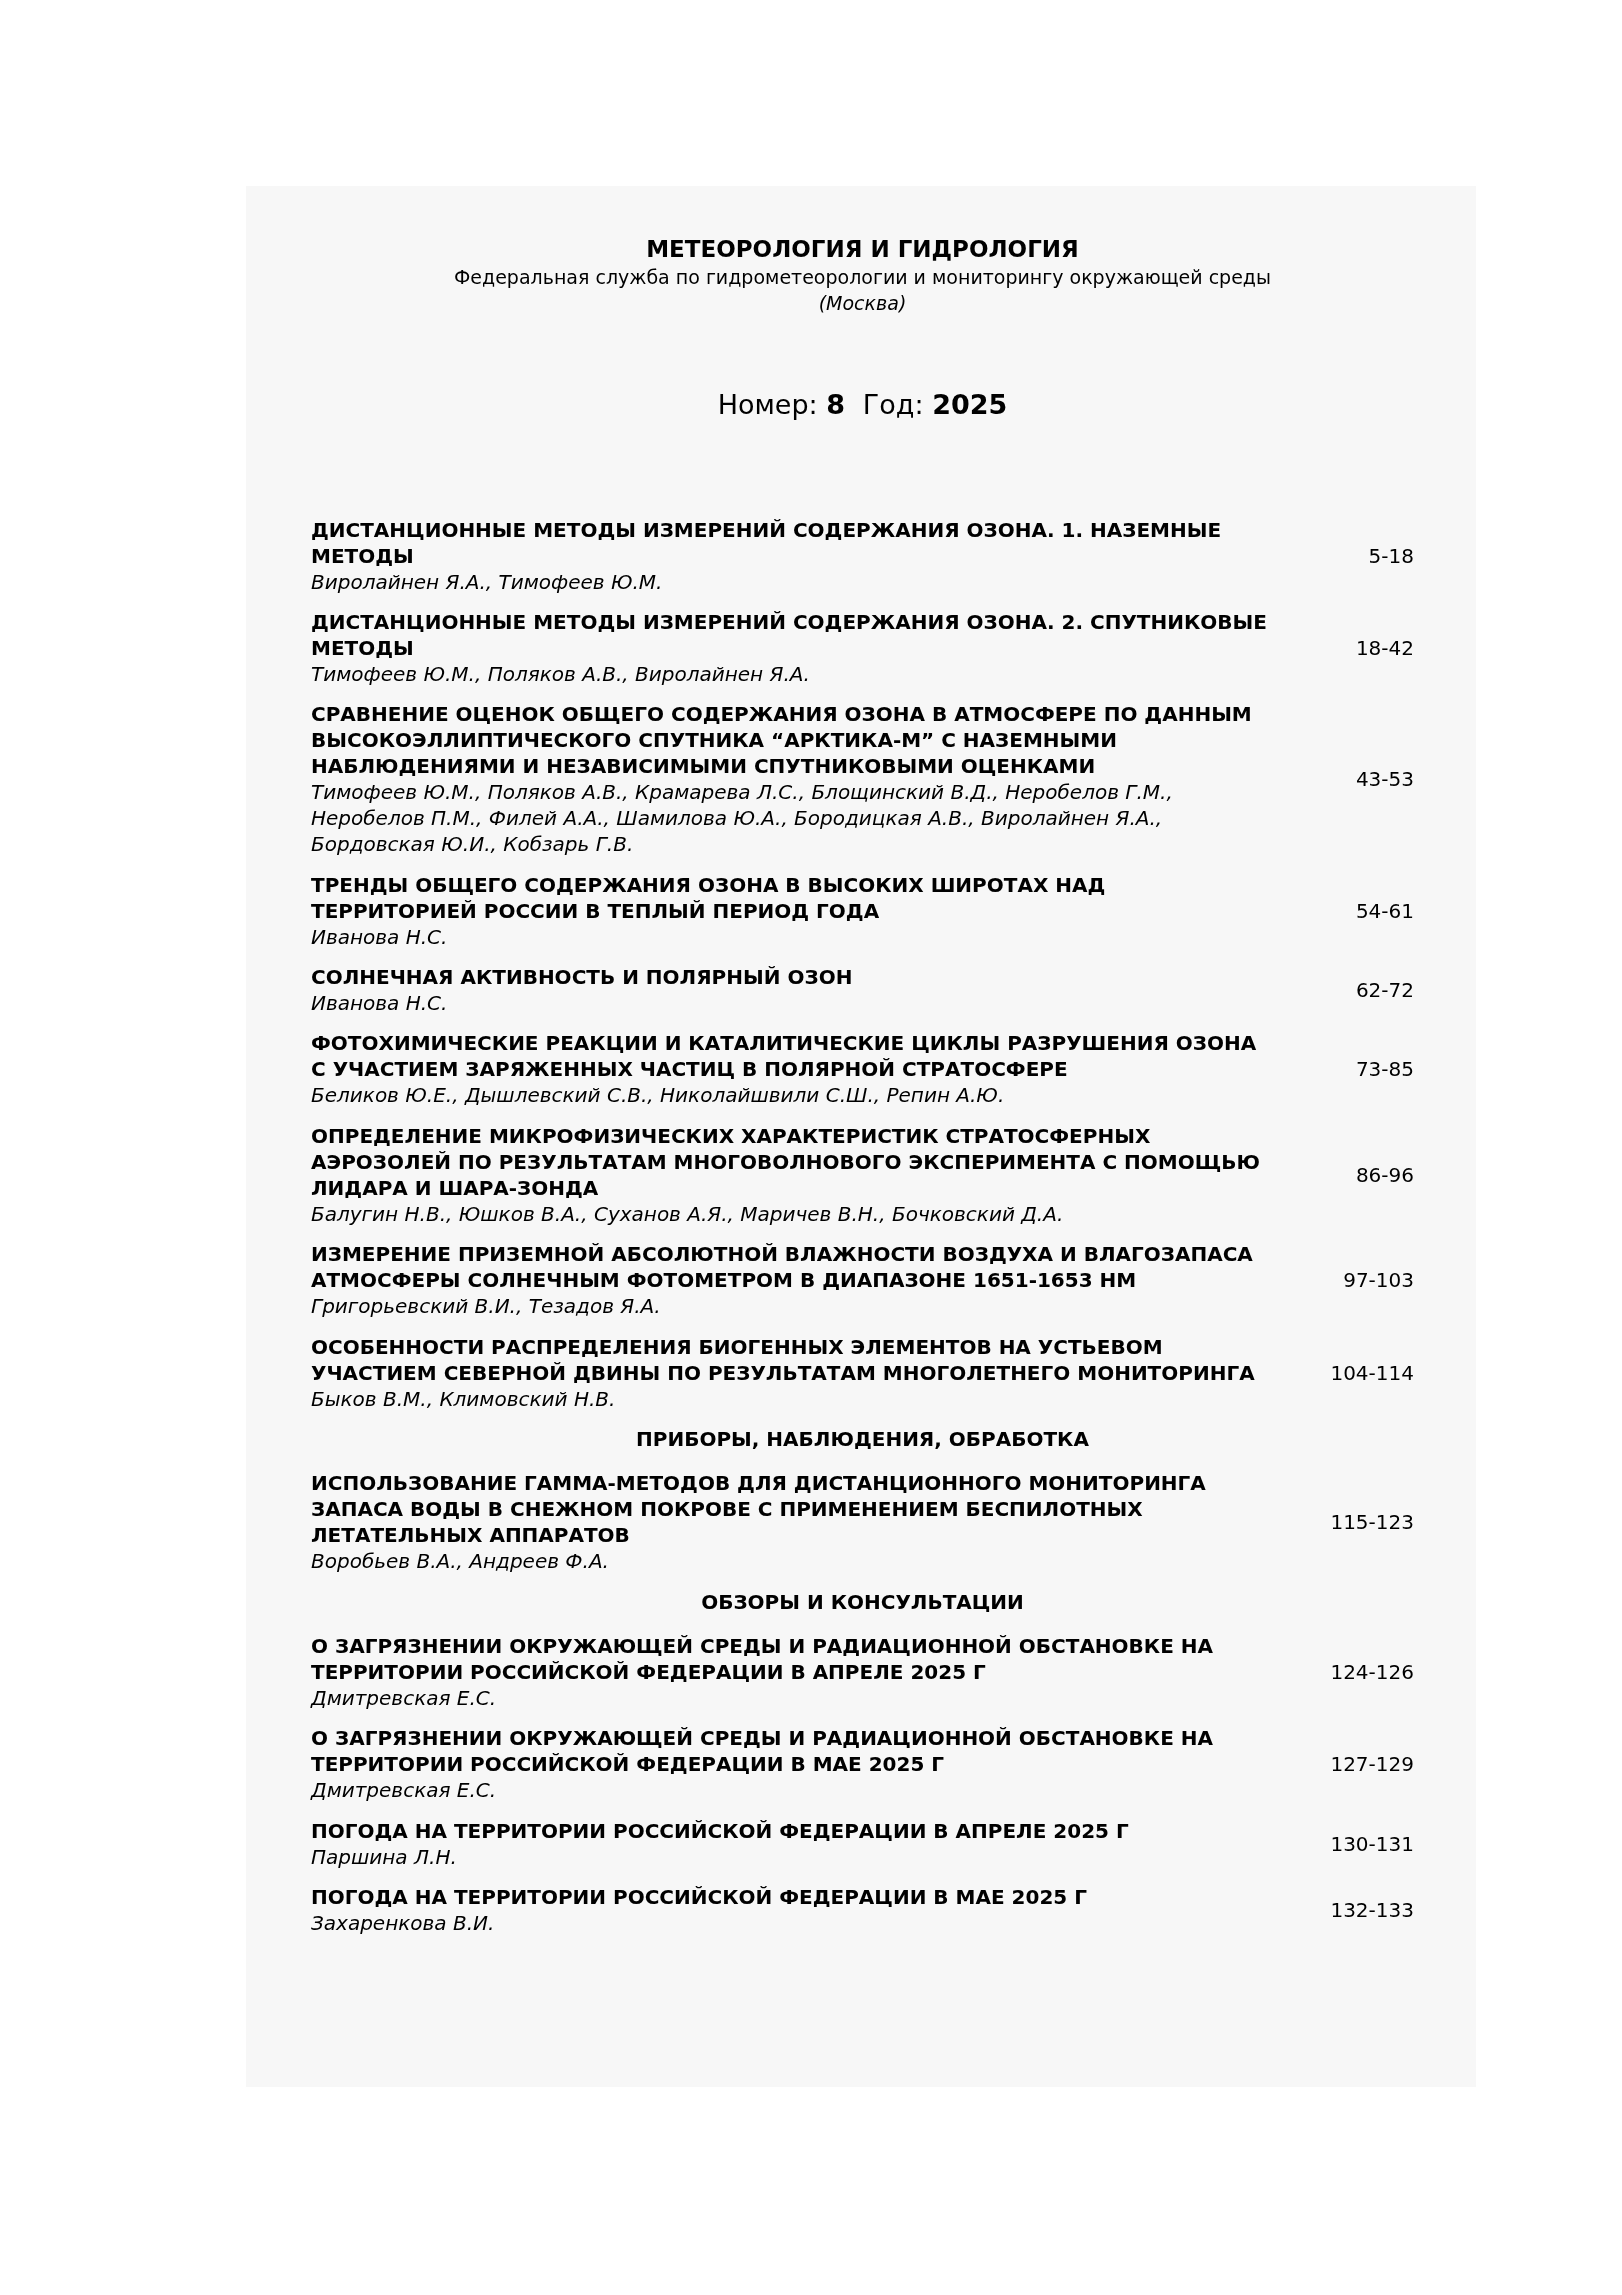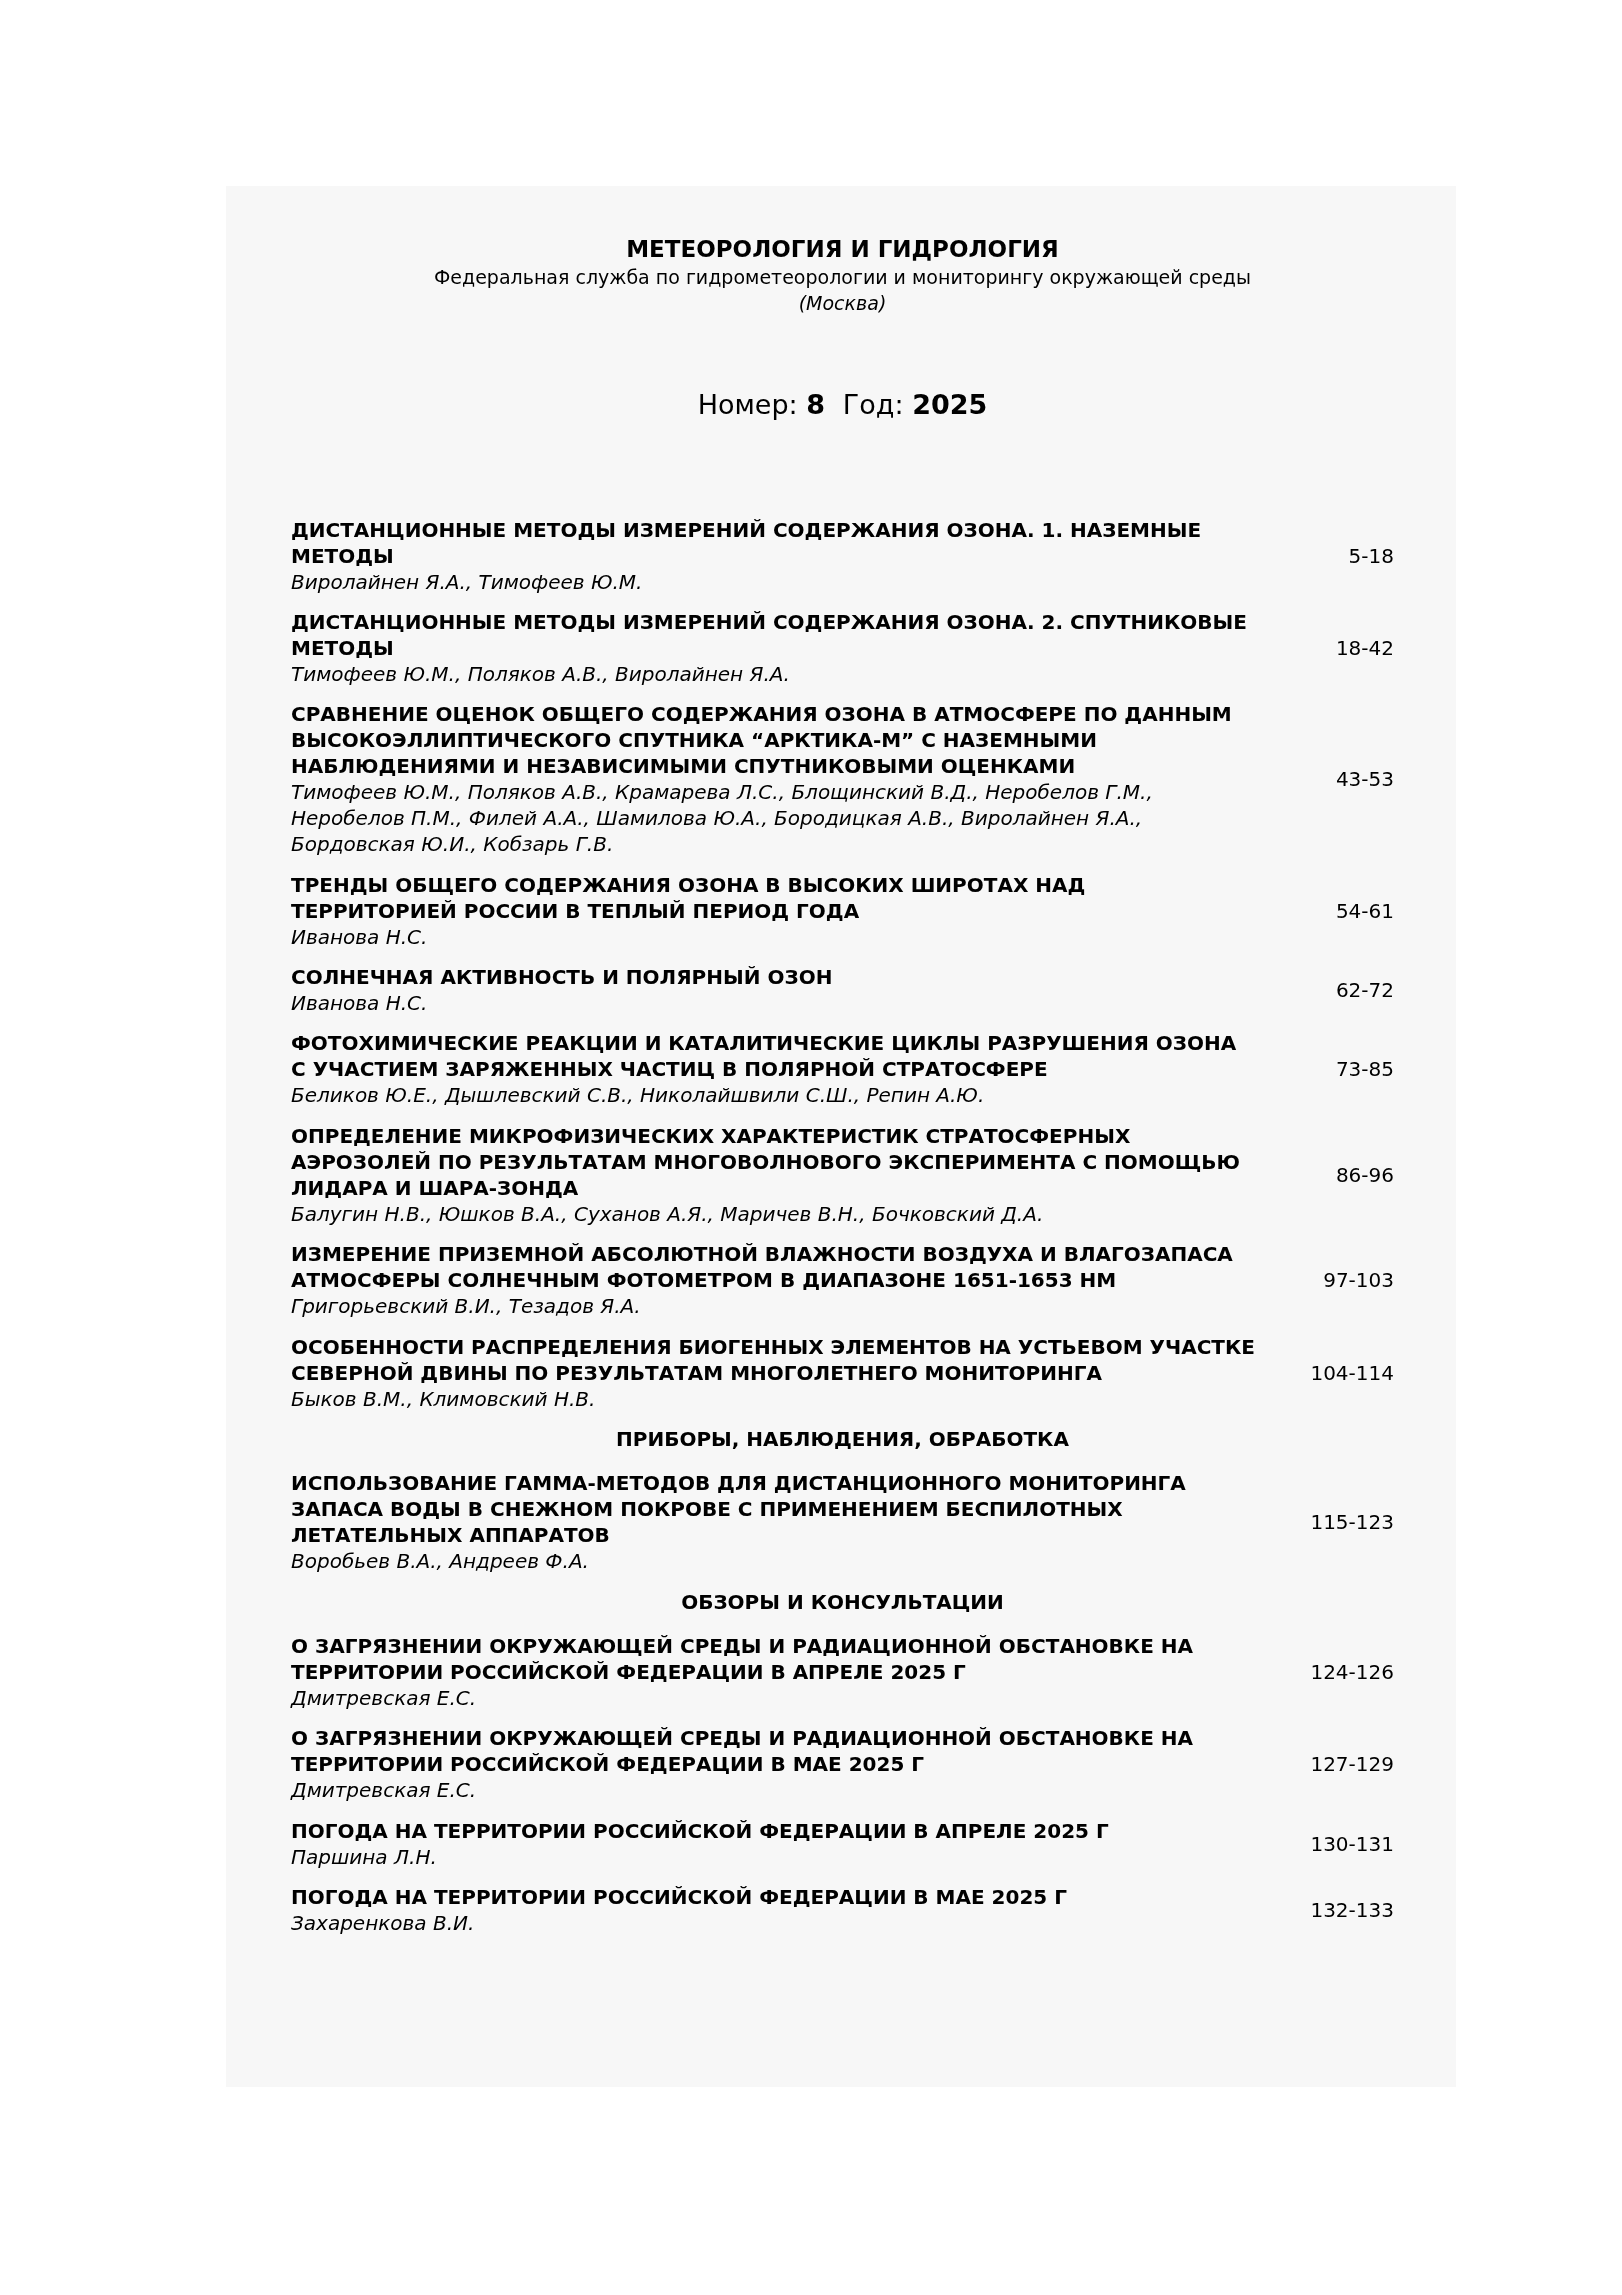--- a/index.html
+++ b/index.html
@@ -11,21 +11,21 @@
     color: #000000;
   }
   .canvas {
     position: relative;
     width: 1623px;
     height: 2295px;
     background: #ffffff;
   }
   .page {
     position: absolute;
-    left: 226px;
+    left: 246px;
     top: 186px;
     width: 1230px;
     height: 1901px;
     background: #f7f7f7;
     padding: 48px 62px 0 65px;
   }
   .masthead { text-align: center; }
   .journal-title {
     font-size: 23px;
     font-weight: 700;
@@ -161,21 +161,21 @@
       <div class="entry">
         <div class="entry-text">
           <div class="entry-title">ИЗМЕРЕНИЕ ПРИЗЕМНОЙ АБСОЛЮТНОЙ ВЛАЖНОСТИ ВОЗДУХА И ВЛАГОЗАПАСА АТМОСФЕРЫ СОЛНЕЧНЫМ ФОТОМЕТРОМ В ДИАПАЗОНЕ 1651-1653 НМ</div>
           <div class="entry-authors">Григорьевский В.И., Тезадов Я.А.</div>
         </div>
         <div class="entry-pages">97-103</div>
       </div>
 
       <div class="entry">
         <div class="entry-text">
-          <div class="entry-title">ОСОБЕННОСТИ РАСПРЕДЕЛЕНИЯ БИОГЕННЫХ ЭЛЕМЕНТОВ НА УСТЬЕВОМ УЧАСТКЕ СЕВЕРНОЙ ДВИНЫ ПО РЕЗУЛЬТАТАМ МНОГОЛЕТНЕГО МОНИТОРИНГА</div>
+          <div class="entry-title">ОСОБЕННОСТИ РАСПРЕДЕЛЕНИЯ БИОГЕННЫХ ЭЛЕМЕНТОВ НА УСТЬЕВОМ УЧАСТИЕМ СЕВЕРНОЙ ДВИНЫ ПО РЕЗУЛЬТАТАМ МНОГОЛЕТНЕГО МОНИТОРИНГА</div>
           <div class="entry-authors">Быков В.М., Климовский Н.В.</div>
         </div>
         <div class="entry-pages">104-114</div>
       </div>
 
       <div class="section-header">ПРИБОРЫ, НАБЛЮДЕНИЯ, ОБРАБОТКА</div>
 
       <div class="entry">
         <div class="entry-text">
           <div class="entry-title">ИСПОЛЬЗОВАНИЕ ГАММА-МЕТОДОВ ДЛЯ ДИСТАНЦИОННОГО МОНИТОРИНГА ЗАПАСА ВОДЫ В СНЕЖНОМ ПОКРОВЕ С ПРИМЕНЕНИЕМ БЕСПИЛОТНЫХ ЛЕТАТЕЛЬНЫХ АППАРАТОВ</div>

